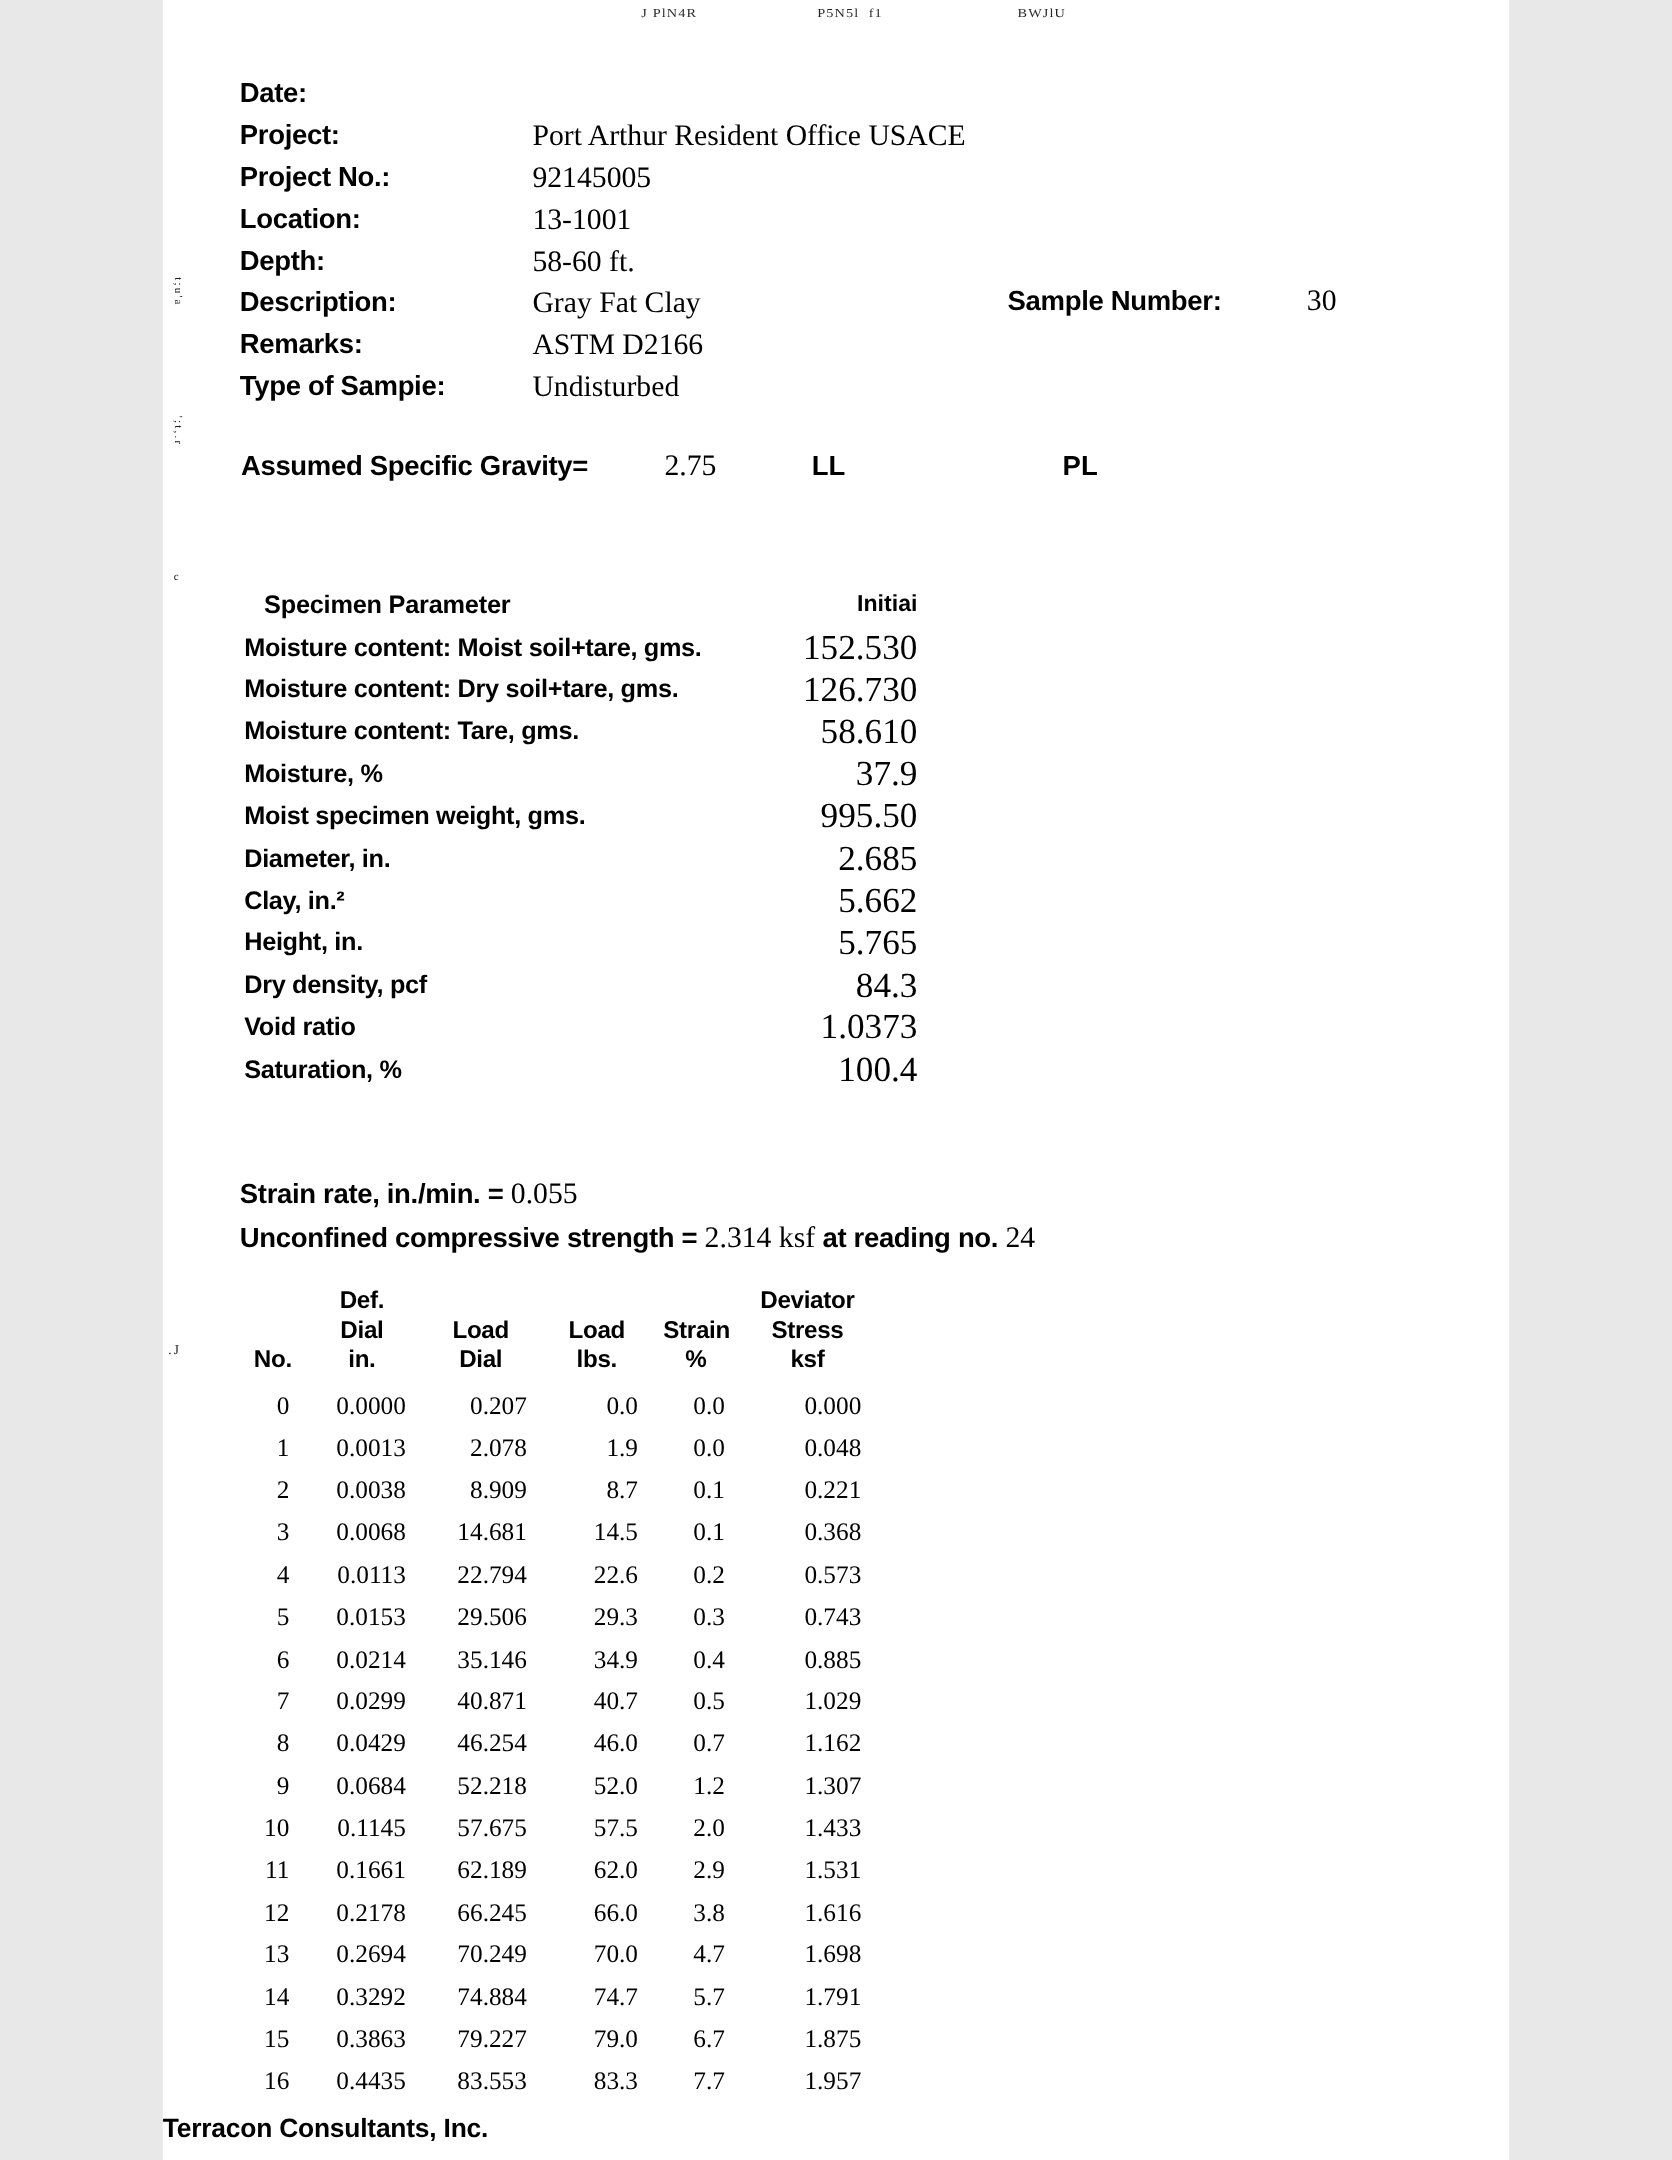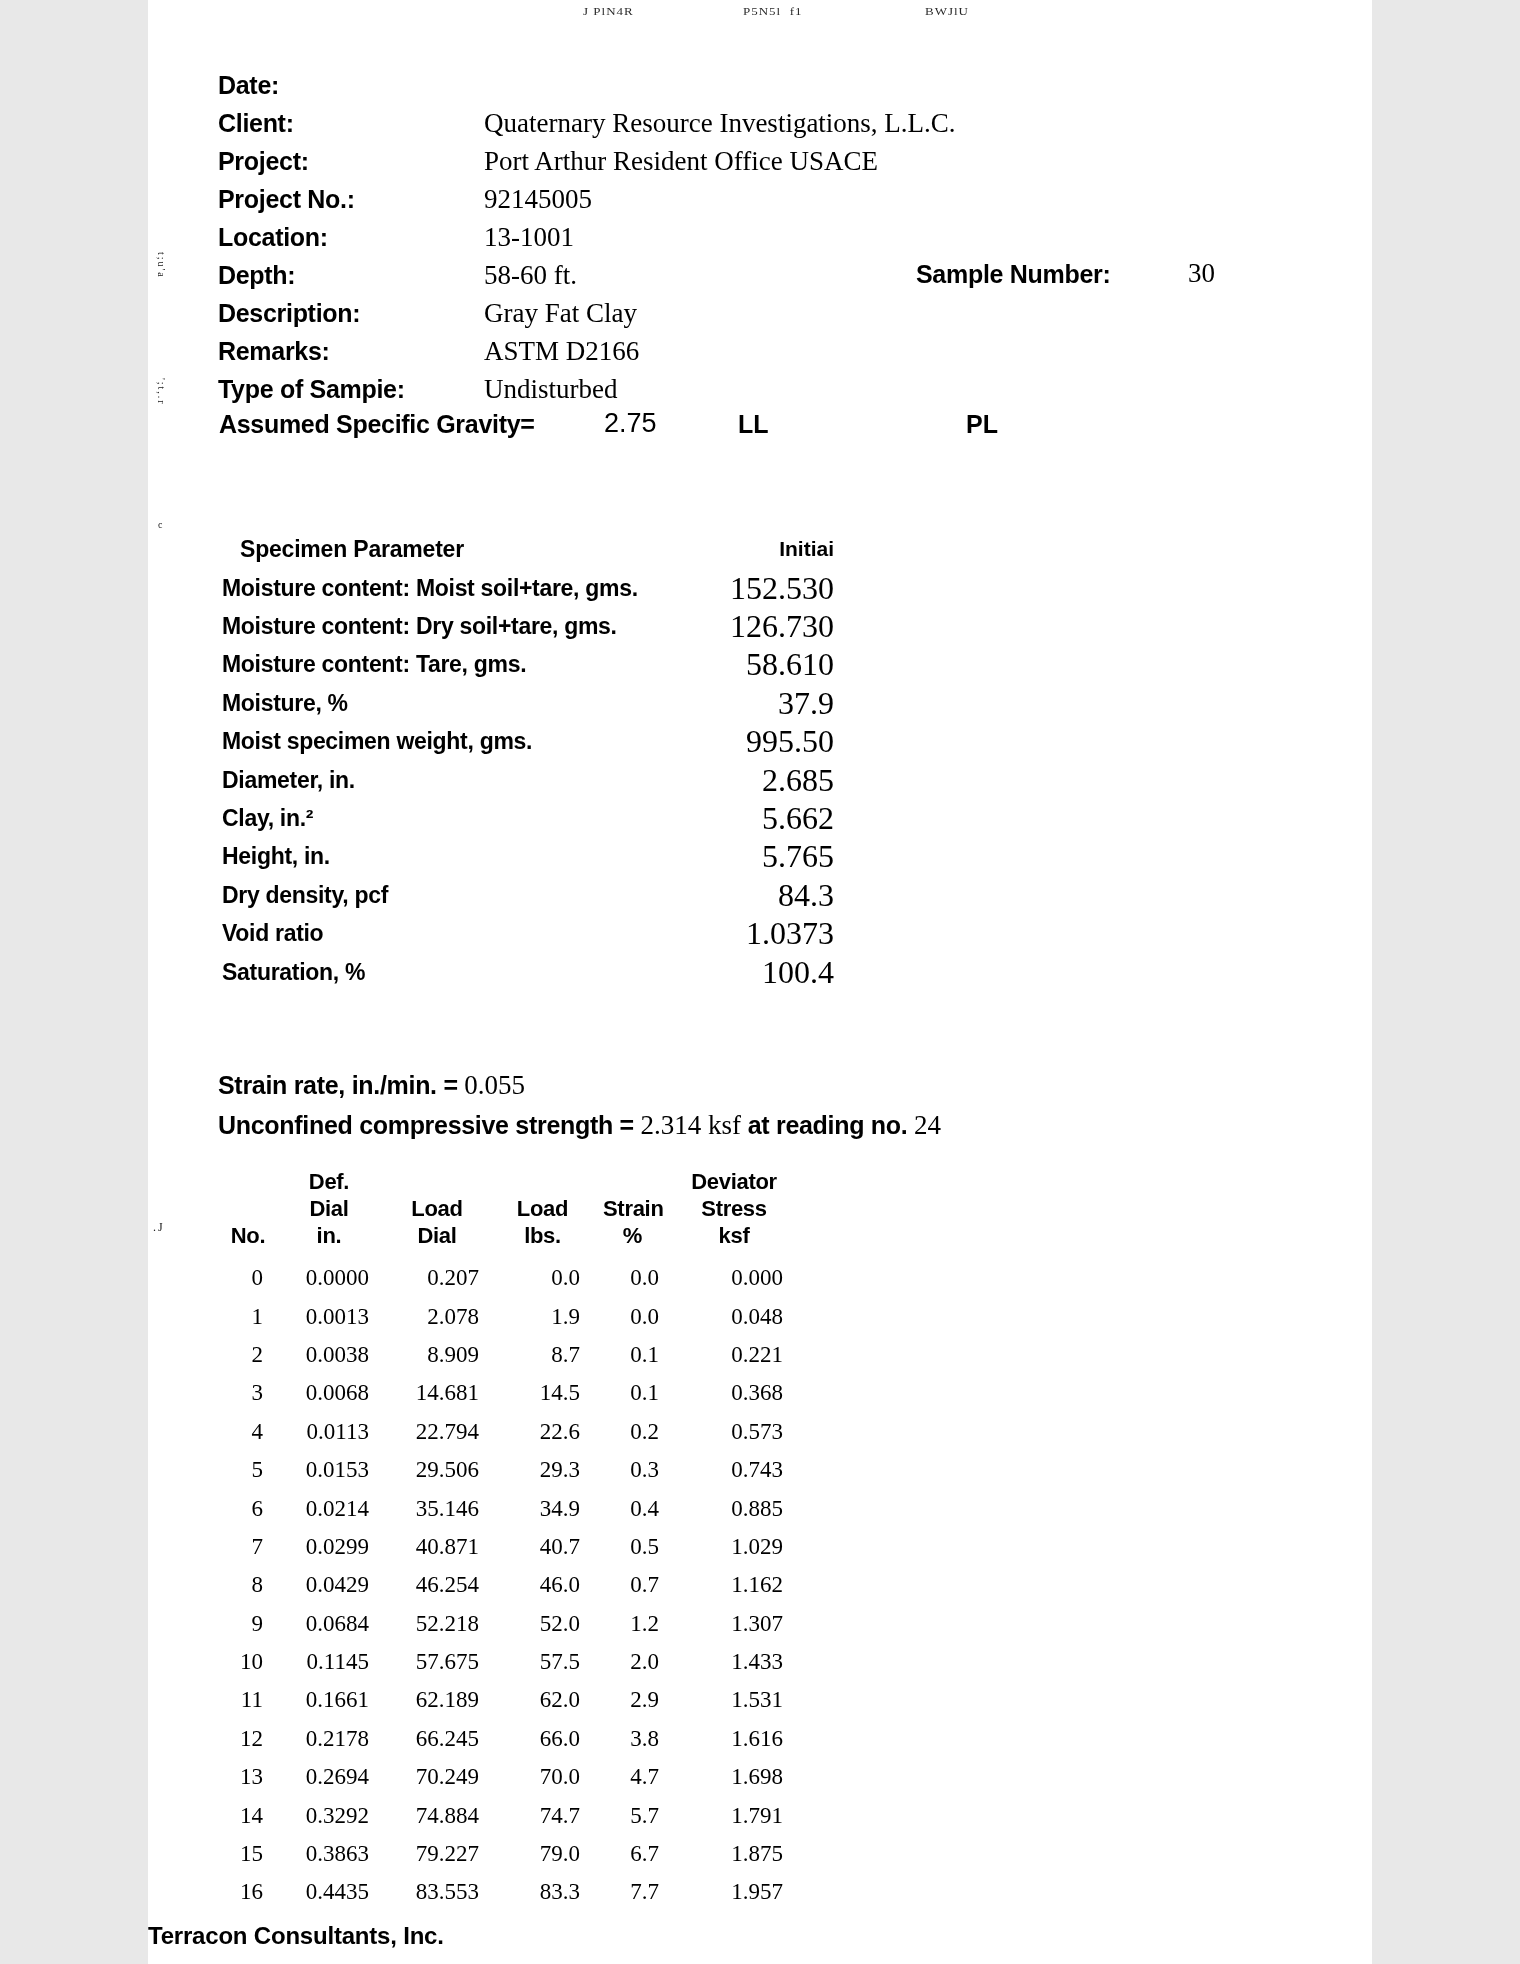--- a/index.html
+++ b/index.html
@@ -30,21 +30,21 @@
   .info-row{height:38px;display:flex;align-items:center;}
   .info-label{font-weight:bold;font-size:25px;width:266px;flex:none;letter-spacing:-.3px;}
   .info-value{font-family:"Liberation Serif",serif;font-size:27px;white-space:pre;}
 
   .sample-number{position:absolute;left:768px;top:256px;height:38px;width:420px;}
   .sample-label{position:absolute;left:0;top:4px;font-weight:bold;font-size:25px;letter-spacing:-.3px;}
   .sample-value{position:absolute;left:272px;top:2px;font-family:"Liberation Serif",serif;font-size:27px;}
 
   .assumed-row{position:absolute;left:70px;top:406px;height:40px;width:1000px;}
   .assumed-label{position:absolute;left:1px;top:4px;font-weight:bold;font-size:25px;letter-spacing:-.3px;}
-  .assumed-value{position:absolute;left:386px;top:2px;font-family:Liberation Sans, sans-serif;font-size:27px;}
+  .assumed-value{position:absolute;left:386px;top:2px;font-family:Liberation Serif, serif;font-size:27px;}
   .ll{position:absolute;left:520px;top:4px;font-weight:bold;font-size:25px;}
   .pl{position:absolute;left:748px;top:4px;font-weight:bold;font-size:25px;}
 
   
   .spec-block{position:absolute;left:74px;top:529px;width:612px;}
   .spec-title-row{height:40px;display:flex;align-items:center;}
   .spec-title{font-weight:bold;font-size:23px;padding-left:18px;letter-spacing:-.2px;}
   .spec-initial{font-weight:bold;font-size:21px;margin-left:auto;}
   .spec-row{height:38.4px;display:flex;align-items:center;}
   .spec-label{font-weight:bold;font-size:23px;letter-spacing:-.3px;}
@@ -85,24 +85,20 @@
   <span class="art art4">.J</span>
   <span class="art art5">.</span>
 
   <div class="info-block">
 
       <div class="info-row">
         <span class="info-label">Date:</span>
         <span class="info-value"></span>
       </div>
 
-      <div class="info-row">
-        <span class="info-label">Client:</span>
-        <span class="info-value">Quaternary Resource Investigations, L.L.C.</span>
-      </div>
 
       <div class="info-row">
         <span class="info-label">Project:</span>
         <span class="info-value">Port Arthur Resident Office USACE</span>
       </div>
 
       <div class="info-row">
         <span class="info-label">Project No.:</span>
         <span class="info-value">92145005</span>
       </div>

